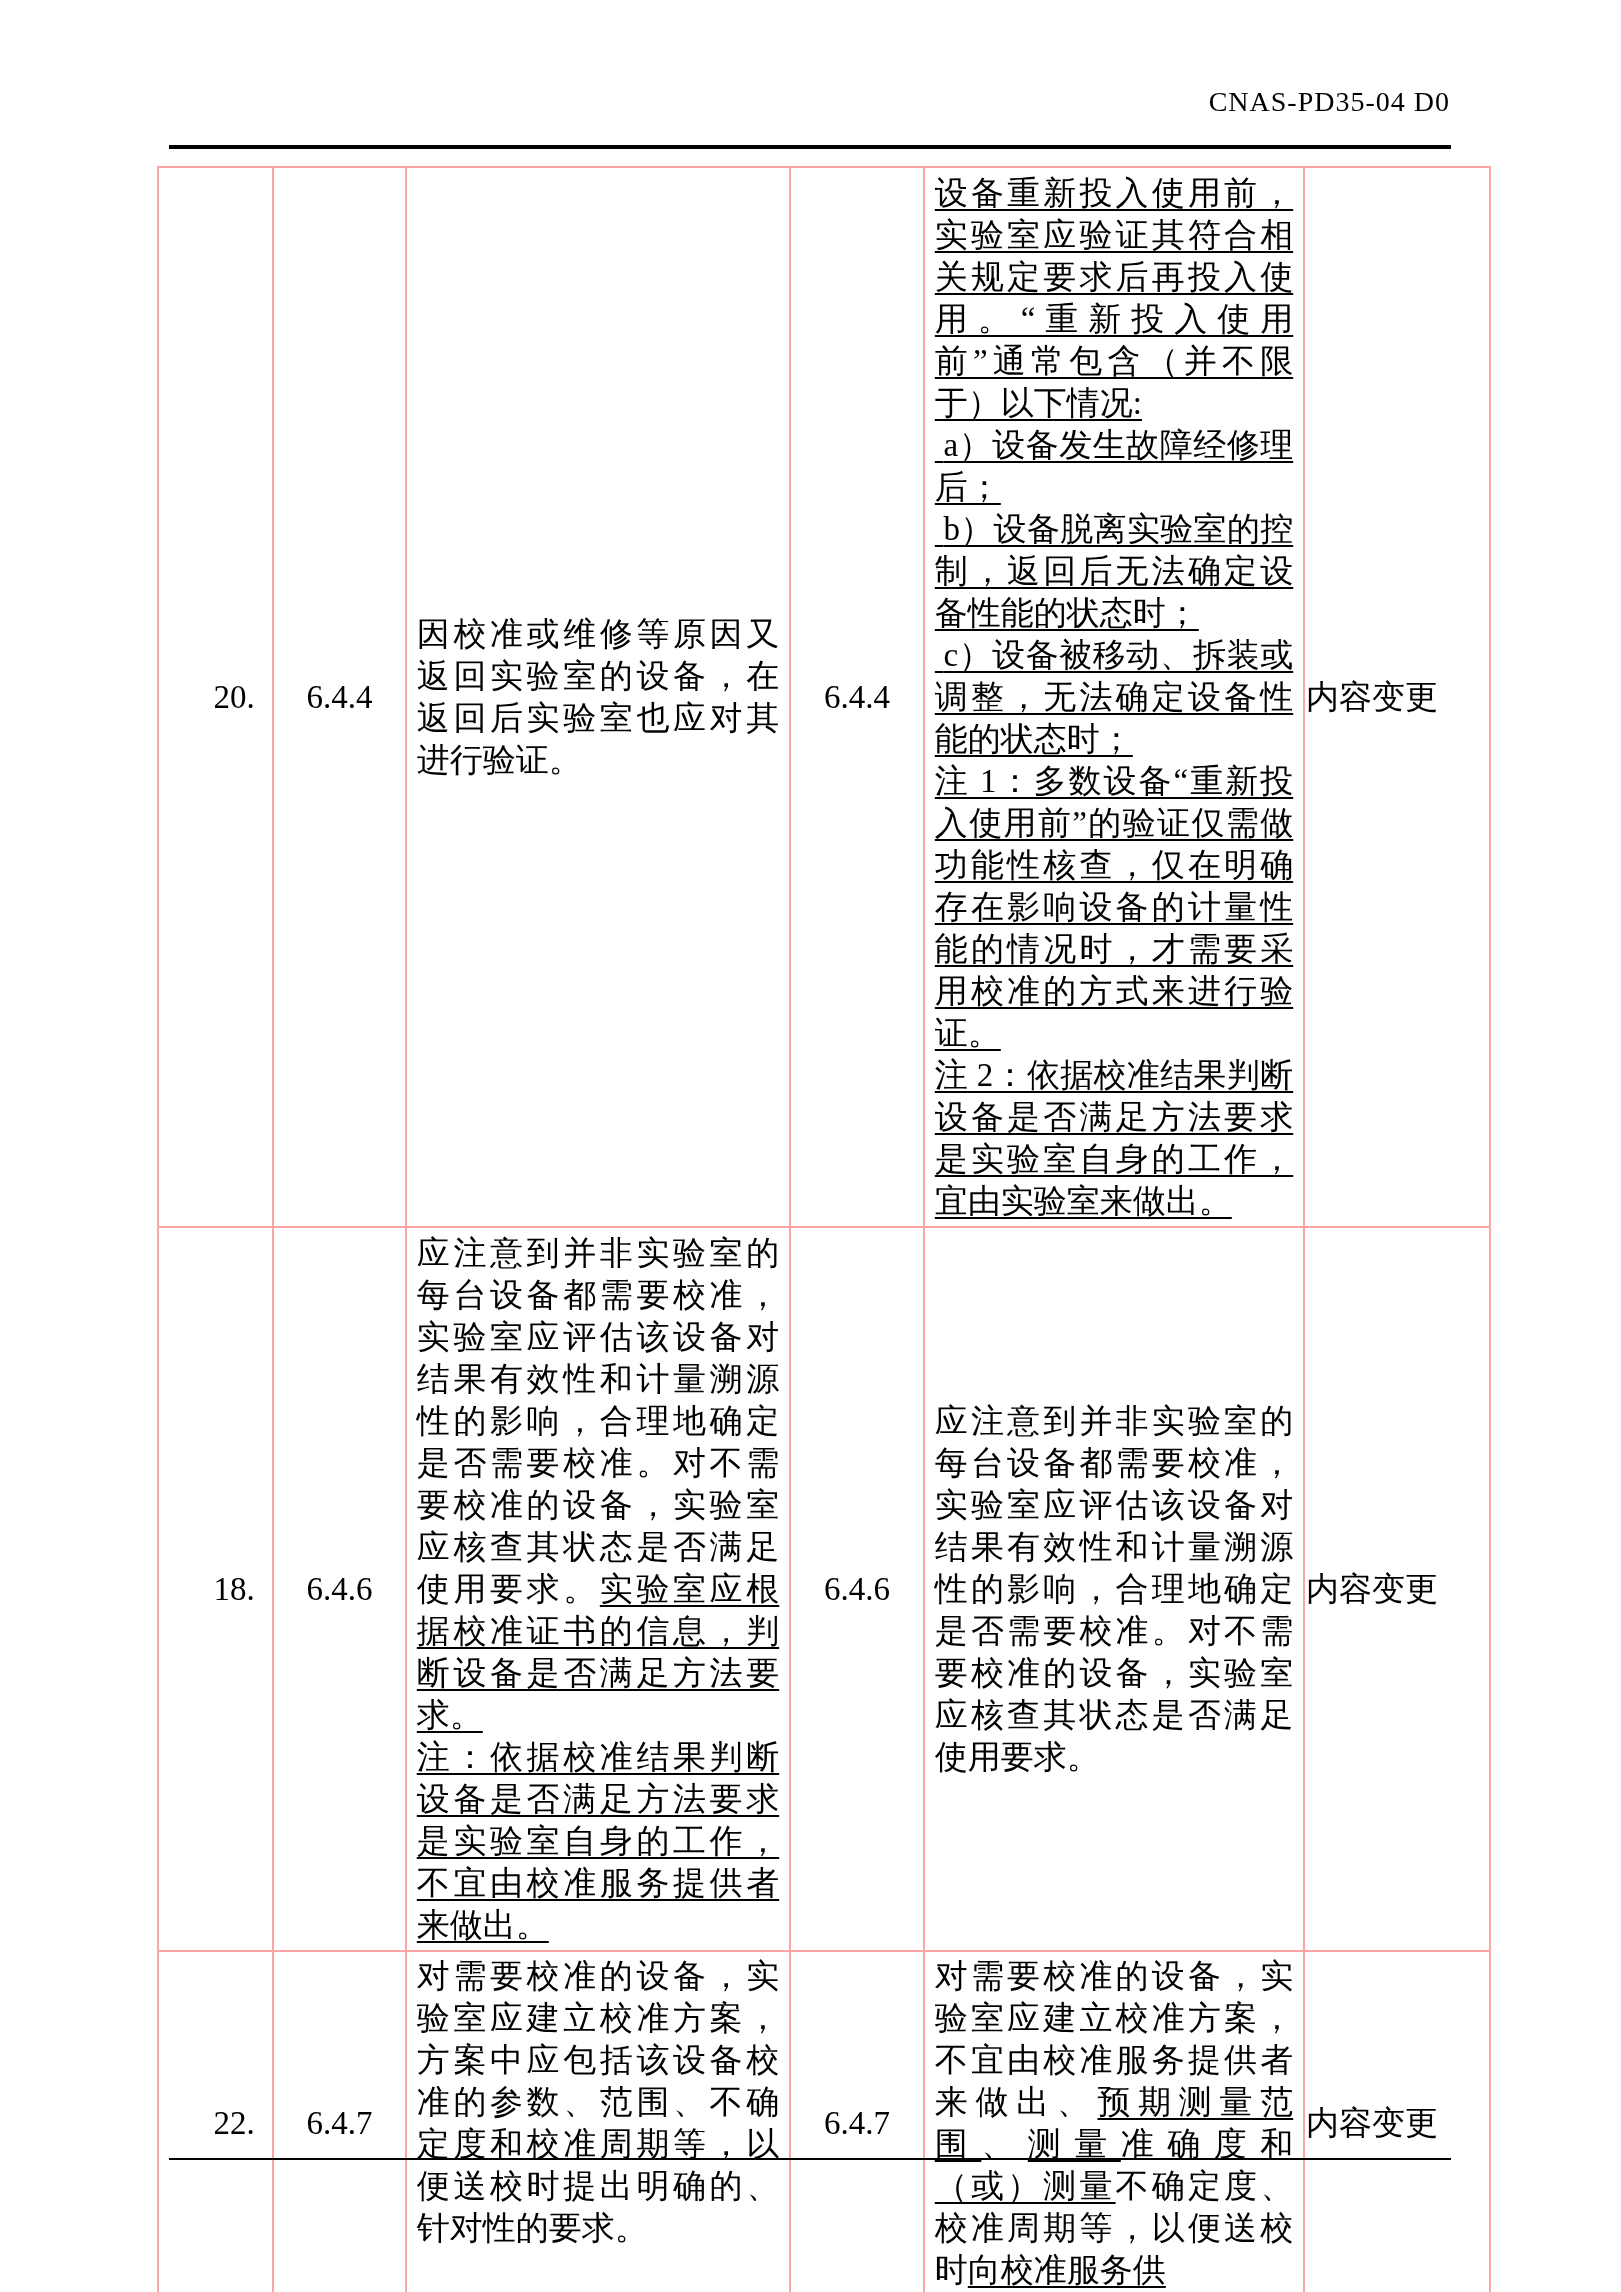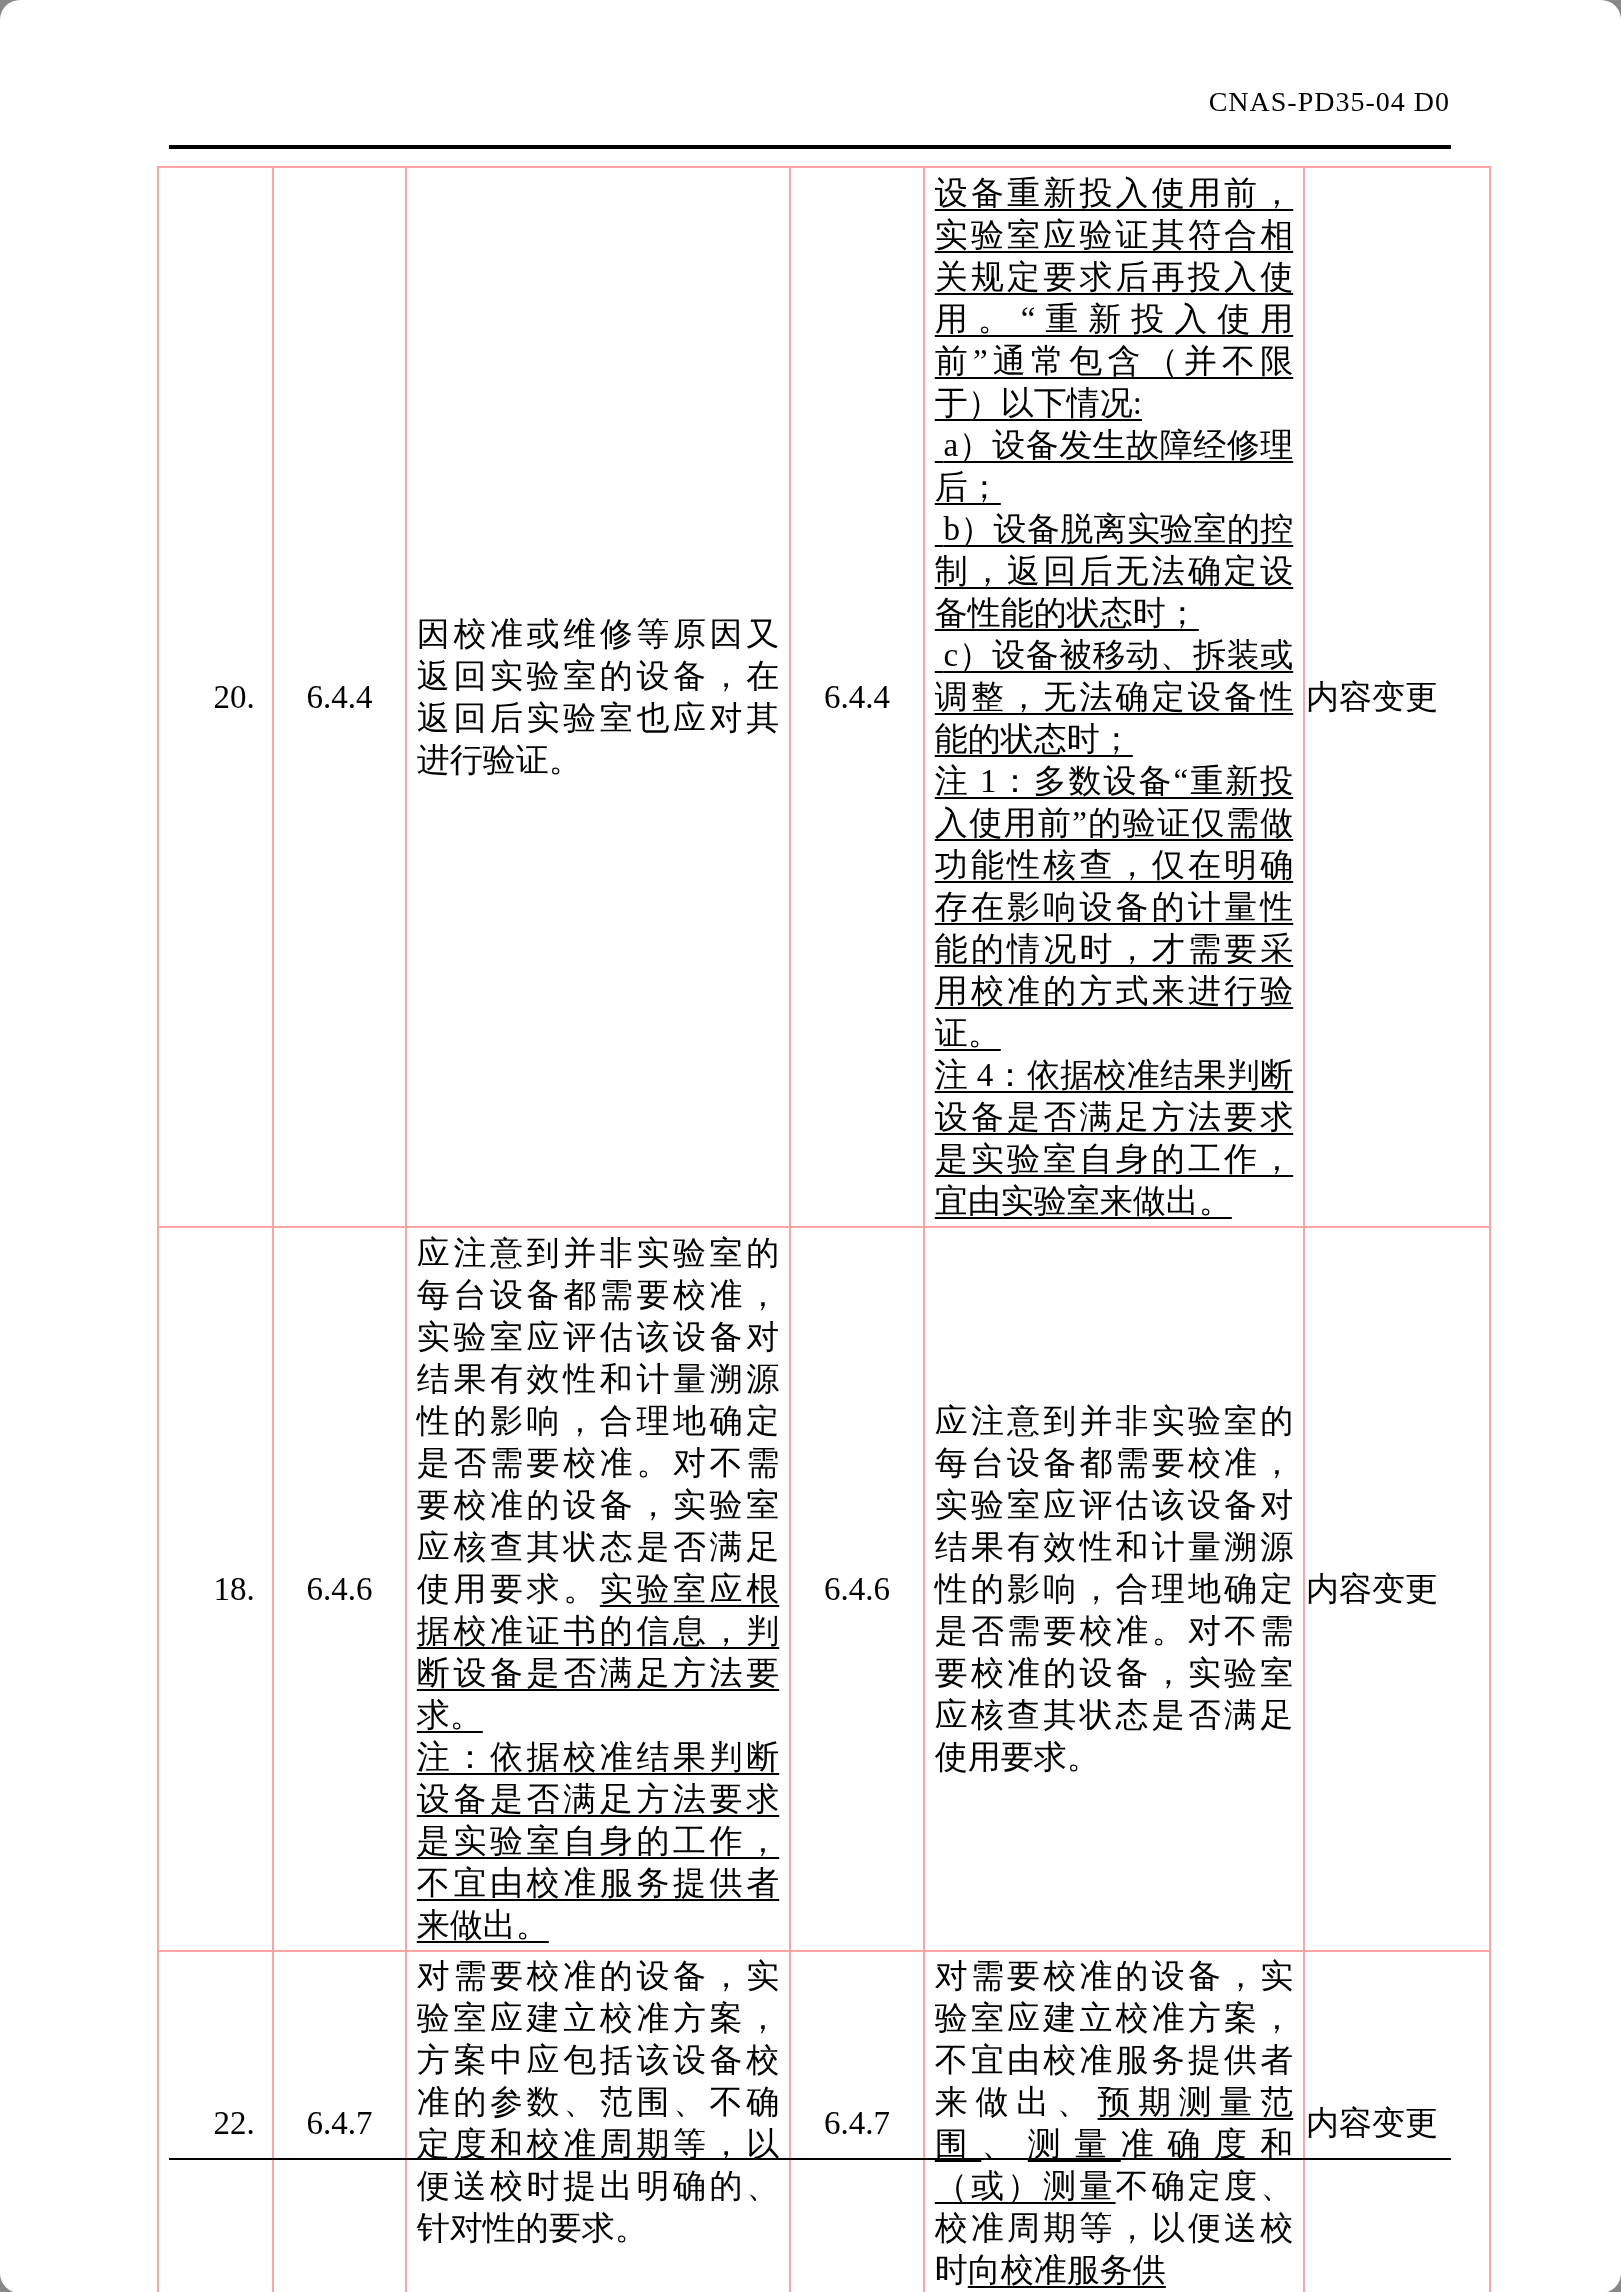--- a/index.html
+++ b/index.html
@@ -3,21 +3,20 @@
 <meta charset="utf-8">
 <style>
   html,body{margin:0;padding:0;background:#888;}
   .page{
     position:relative;
     width:1621px;height:2293px;
     background:#ffffff;
     font-family:"Liberation Serif","DejaVu Serif",serif;
     color:#000;
     overflow:hidden;
-    border-radius:20px;
   }
   .doc-code{
     position:absolute;top:86px;right:171px;
     font-size:28px;letter-spacing:1px;
   }
   .header-rule{
     position:absolute;top:145px;left:169px;width:1282px;height:3.9px;
     background:#000;
   }
   .doc-table{
@@ -80,21 +79,21 @@
         <td class="c-oldtext">
           <div class="celltext"><span>因校准或维修等原因又返回实验室的设备，在返回后实验室也应对其进行验证。</span></div>
         </td>
         <td class="c-clause2">6.4.4</td>
         <td class="c-newtext va-top">
           <div class="celltext"><span class="u">设备重新投入使用前，实验室应验证其符合相关规定要求后再投入使用。“重新投入使用前”通常包含（并不限于）以下情况:
 </span><span class="u"> a）设备发生故障经修理后；
 </span><span class="u"> b）设备脱离实验室的控制，返回后无法确定设备性能的状态时；
 </span><span class="u"> c）设备被移动、拆装或调整，无法确定设备性能的状态时；
 </span><span class="u">注 1：多数设备“重新投入使用前”的验证仅需做功能性核查，仅在明确存在影响设备的计量性能的情况时，才需要采用校准的方式来进行验证。
-</span><span class="u">注 4：依据校准结果判断设备是否满足方法要求是实验室自身的工作，宜由实验室来做出。</span></div>
+</span><span class="u">注 2：依据校准结果判断设备是否满足方法要求是实验室自身的工作，宜由实验室来做出。</span></div>
         </td>
         <td class="c-change">内容变更</td>
       </tr>
 
       <tr class="row-21">
         <td class="c-num">18.</td>
         <td class="c-clause">6.4.6</td>
         <td class="c-oldtext va-top">
           <div class="celltext"><span>应注意到并非实验室的每台设备都需要校准，实验室应评估该设备对结果有效性和计量溯源性的影响，合理地确定是否需要校准。对不需要校准的设备，实验室应核查其状态是否满足使用要求。</span><span class="u">实验室应根据校准证书的信息，判断设备是否满足方法要求。</span><span class="u">
 注：依据校准结果判断设备是否满足方法要求是实验室自身的工作，不宜由校准服务提供者来做出。</span></div>

